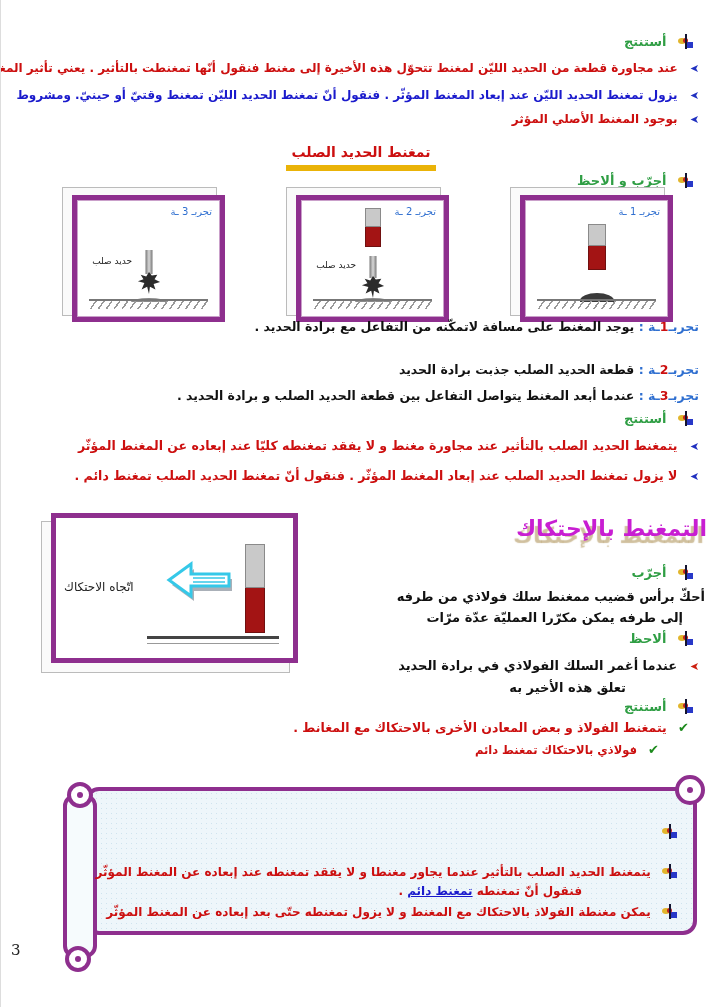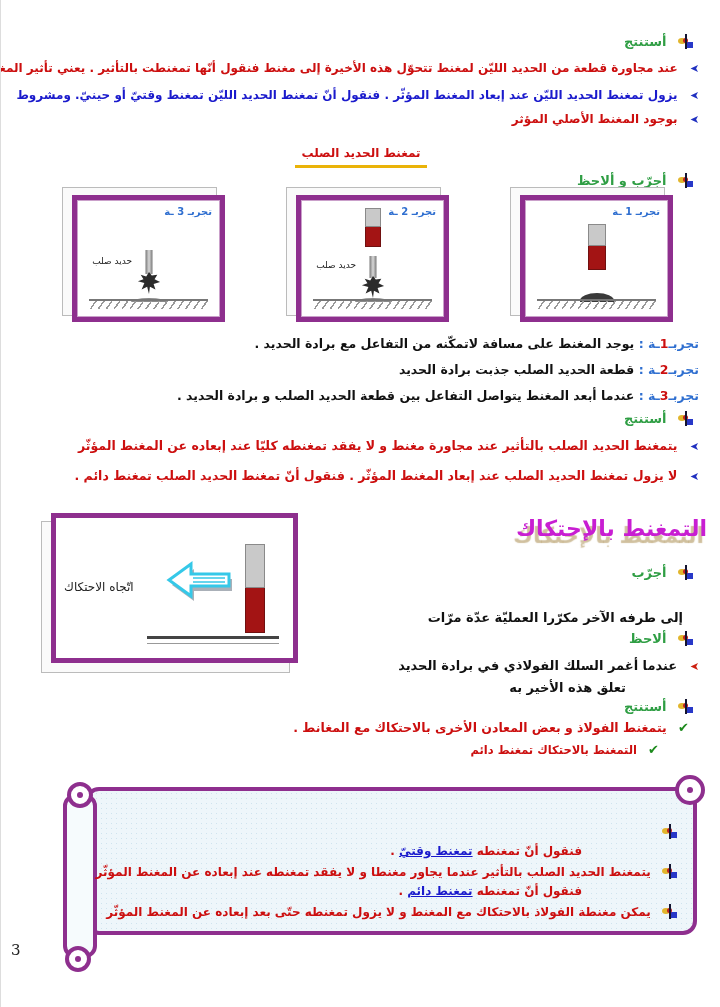--- a/index.html
+++ b/index.html
@@ -17,27 +17,27 @@
   .mk .r{left:5px;top:4px;width:5px;height:5px;background:#c22222;border-radius:50%;}
   .mk .s{left:7px;top:0;width:2px;height:15px;background:#141430;}
   
   .bullet{position:absolute;right:22px;direction:rtl;white-space:nowrap;font-weight:bold;font-size:12px;}
   .red{color:#cc0f0f;} .blue{color:#1a1acc;} .black{color:#111;}
   .arr{display:inline-block;transform:scaleX(-1);color:#2030c0;font-size:11px;margin-left:8px;vertical-align:0;}
   .arr.redarr{color:#cc2010;}
   .chk{color:#1c8a1c;font-size:13px;margin-left:7px;}
   
   .main-title{position:absolute;left:0;right:0;top:142px;text-align:center;}
-  .main-title span{display:inline-block;font-size:12px;font-weight:bold;color:#cc0f0f;
-       padding:0 6px 5px 6px;border-bottom:3px solid #eab308;}
+  .main-title span{display:inline-block;font-size:14px;font-weight:bold;color:#cc0f0f;
+       padding:0 6px 5px 6px;border-bottom:6px solid #eab308;}
   
   .sheet{position:absolute;background:#fafafa;border:1px solid #bbb;}
   .exp-box{position:absolute;width:143px;height:117px;background:#fff;border:5px solid #8e2f8e;
        box-shadow:0 0 0 1px #caa0ca inset;}
-  .exp-label{position:absolute;top:6px;right:8px;font-size:10px;font-weight:bold;color:#2f6fd0;direction:rtl;white-space:nowrap;margin-left:11px;}
+  .exp-label{position:absolute;top:6px;right:8px;font-size:10px;font-weight:normal;color:#2f6fd0;direction:rtl;white-space:nowrap;margin-left:11px;}
   .exp-label .num{color:#2f6fd0;}
   .magnet{position:absolute;left:50%;transform:translateX(-50%);}
   .magnet .n{background:#c9c9c9;border:1px solid #8a8a8a;}
   .magnet .s{background:#a31414;border:1px solid #701010;border-top:none;}
   .rod{position:absolute;left:50%;transform:translateX(-50%);width:7px;background:linear-gradient(90deg,#777,#d8d8d8,#777);}
   .filings{position:absolute;left:50%;transform:translateX(-50%);}
   .ground{position:absolute;height:8px;border-top:2px solid #777;
        background:repeating-linear-gradient(125deg,transparent 0 5px,#999 5px 6.5px);}
   .pile-mound{position:absolute;left:50%;transform:translateX(-50%);width:34px;height:9px;background:#3a3a3a;
        border-radius:60% 60% 0 0/100% 100% 0 0;}
@@ -145,21 +145,21 @@
     <div class="filings" style="top:70px;">
       <svg width="24" height="26" viewBox="0 0 26 26">
           <path d="M13 1 L16 5 L22 4 L19 9 L25 12 L18 14 L20 20 L14 17 L13 25 L11 17 L5 20 L8 13 L1 11 L7 9 L4 4 L10 6 Z" fill="#2b2b2b"></path>
         </svg>
     </div>
     <div class="iron-lbl" style="right:88px;top:56px;">حديد صلب</div>
     <div class="pile-flat" style="bottom:15px;"></div>
     <div class="ground" style="left:12px;right:12px;bottom:8px;"></div>
   </div>
 
-  <div class="obs" style="top:336px;margin-left:48px;">
+  <div class="obs" style="top:319px;margin-left:48px;">
     <span class="lblb">تجربـ</span><span class="lnum">1</span><span class="lblb">ـة : </span><span>يوجد المغنط على مسافة لاتمكّنه من التفاعل مع برادة الحديد .</span>
   </div>
   <div class="obs" style="top:362px;">
     <span class="lblb">تجربـ</span><span class="lnum">2</span><span class="lblb">ـة : </span><span>قطعة الحديد الصلب جذبت برادة الحديد</span>
   </div>
   <div class="obs" style="top:388px;">
     <span class="lblb">تجربـ</span><span class="lnum">3</span><span class="lblb">ـة : </span><span>عندما أبعد المغنط يتواصل التفاعل بين قطعة الحديد الصلب و برادة الحديد .</span>
   </div>
 
   <div class="hdr" style="top:411px;">
@@ -191,22 +191,25 @@
       </svg>
     </div>
     <div class="fric-lbl">اتّجاه الاحتكاك</div>
     <div class="abs" style="right:14px;top:118px;width:132px;height:4px;border-top:3px solid #444;border-bottom:1px solid #999;"></div>
   </div>
 
   <div class="hdr" style="top:565px;">
     <span class="mk"><i class="y"></i><i class="b"></i><i class="r"></i><i class="s"></i></span>
     <span>أجرّب</span>
   </div>
+  <div class="bullet black" style="top:589px;right:16px;font-size:13px;">
+    <span>أحكّ برأس قضيب ممغنط سلك فولاذي من طرفه</span>
+  </div>
   <div class="bullet black" style="top:610px;right:38px;font-size:13px;">
-    <span>إلى طرفه الآخر مكرّرا العمليّة عدّة مرّات</span>
+    <span>إلى طرفه يمكن مكرّرا العمليّة عدّة مرّات</span>
   </div>
 
   <div class="hdr" style="top:631px;">
     <span class="mk"><i class="y"></i><i class="b"></i><i class="r"></i><i class="s"></i></span>
     <span>ألاحظ</span>
   </div>
   <div class="bullet black" style="top:658px;right:22px;font-size:13px;">
     <span class="arr redarr">➤</span>
     <span>عندما أغمر السلك الفولاذي في برادة الحديد</span>
   </div>
@@ -217,37 +220,34 @@
   <div class="hdr" style="top:699px;">
     <span class="mk"><i class="y"></i><i class="b"></i><i class="r"></i><i class="s"></i></span>
     <span>أستنتج</span>
   </div>
   <div class="bullet red" style="top:720px;right:32px;font-size:12.5px;">
     <span class="chk">✔</span>
     <span>يتمغنط الفولاذ و بعض المعادن الأخرى بالاحتكاك مع المغانط .</span>
   </div>
   <div class="bullet red" style="top:742px;right:62px;font-size:11.5px;">
     <span class="chk">✔</span>
-    <span>التمغنط بالاحتكاك تمغنط دائم</span>
+    <span>فولاذي بالاحتكاك تمغنط دائم</span>
   </div>
 
   <div class="scroll">
     <div class="curl" style="left:614px;top:-3px;width:22px;height:22px;"></div>
     <div class="body"></div>
     <div class="roll"></div>
     <div class="curl" style="left:6px;top:4px;width:18px;height:18px;"></div>
     <div class="curl" style="left:4px;top:168px;width:18px;height:18px;"></div>
 
 
     <div class="sum-row" style="top:46px;">
       <span class="mk"><i class="y"></i><i class="b"></i><i class="r"></i><i class="s"></i></span>
     </div>
-    <div class="sum-row sum-row2" style="top:66px;">
-      <span>فنقول أنّ تمغنطه </span><span class="term">تمغنط وقتيّ</span><span> .</span>
-    </div>
 
     <div class="sum-row" style="top:86px;">
       <span class="mk"><i class="y"></i><i class="b"></i><i class="r"></i><i class="s"></i></span>
       <span>يتمغنط الحديد الصلب بالتأثير عندما يجاور مغنطا و لا يفقد تمغنطه عند إبعاده عن المغنط المؤثّر</span>
     </div>
     <div class="sum-row sum-row2" style="top:106px;">
       <span>فنقول أنّ تمغنطه </span><span class="term">تمغنط دائم</span><span> .</span>
     </div>
 
     <div class="sum-row" style="top:126px;">

